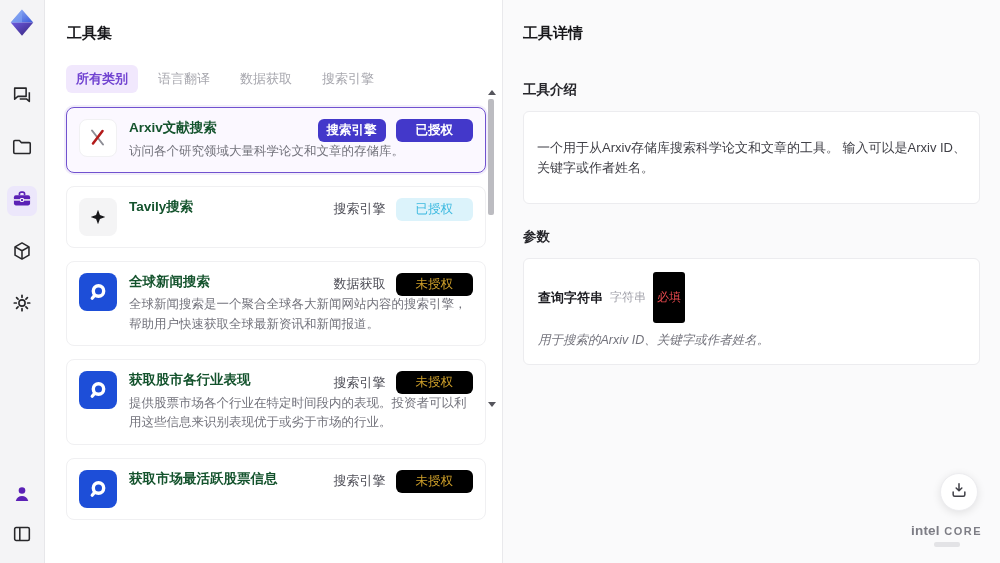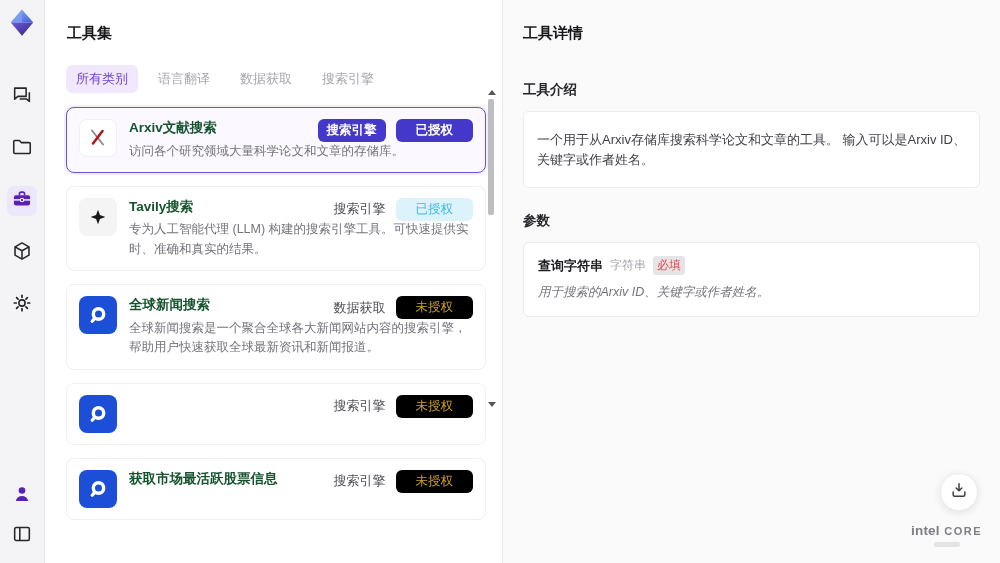--- a/index.html
+++ b/index.html
@@ -14,21 +14,21 @@
   .rail-icons { margin-top:44px; display:flex; flex-direction:column; align-items:center; gap:22px; }
   .rail-btn { width:30px; height:30px; border-radius:7px; display:flex; align-items:center; justify-content:center; cursor:pointer; }
   .rail-btn.active { background:#ece7fb; }
   .rail-bottom { margin-top:auto; margin-bottom:12px; display:flex; flex-direction:column; align-items:center; gap:10px; }
 
   
   .list-col { width:457px; height:415px; background:#fff; position:relative; padding:18px 14px 0 21px; flex-shrink:0; }
   .page-title { font-size:15px; font-weight:bold; color:#18181b; margin:6px 0 0 1px; }
   .tabs { display:flex; align-items:center; gap:10px; margin:22px 0 14px 0; }
   .tab { font-size:13px; color:#a6a6ad; padding:5px 10px; border-radius:6px; cursor:pointer; white-space:nowrap; }
-  .tab.active { background:#f1e8fd; color:#7143d1; font-weight:normal; }
+  .tab.active { background:#f1e8fd; color:#7143d1; font-weight:bold; }
 
   .cards { position:relative; width:420px; }
   .card { position:relative; background:#fff; border:1px solid #f0f0f2; border-radius:8px; padding:11px 12px; margin-bottom:13px; display:flex; gap:12px; cursor:pointer; }
   .card.selected { border:1.6px solid #7152cf; background:#fbf8ff; box-shadow:0 0 0 2px rgba(113,82,207,.10); }
   .tool-icon { width:38px; height:38px; border-radius:8px; flex-shrink:0; display:flex; align-items:center; justify-content:center; overflow:hidden; }
   .tool-icon.white { background:#fff; border:1px solid #f1f1f3; }
   .tool-icon.gray  { background:#f4f4f5; }
   .tool-icon.blue  { background:#1d4ed8; }
   .card-body { flex:1; min-width:0; }
   .card-title { font-size:13.5px; font-weight:bold; color:#14532d; line-height:1.3; }
@@ -46,27 +46,27 @@
   .list-scrollbar .arrow { position:absolute; left:1px; width:0; height:0; border-left:4px solid transparent; border-right:4px solid transparent; }
   .arrow.up { top:0; border-bottom:5px solid #55555c; }
   .arrow.down { bottom:2px; border-top:5px solid #55555c; }
   .thumb { position:absolute; top:9px; left:1px; width:6px; height:116px; background:#bcbcc1; border-radius:2px; }
 
   
   .detail-col { flex:1; height:563px; background:#fafafb; border-left:1px solid #e9e9ec; padding:18px 20px; position:relative; }
   .detail-title { font-size:15px; font-weight:bold; color:#18181b; margin:6px 0 0 0; }
   .section-h { font-size:13.5px; font-weight:bold; color:#26262b; }
   .sec-intro { margin-top:38px; }
-  .intro-box { margin-top:12px; background:#fff; border:1px solid #ececef; border-radius:6px; padding:18px 13px; font-size:13px; color:#3f3f46; line-height:1.5; }
+  .intro-box { margin-top:12px; background:#fff; border:1px solid #ececef; border-radius:6px; padding:26px 13px; font-size:13px; color:#3f3f46; line-height:1.5; }
   .sec-params { margin-top:24px; }
   .param-box { margin-top:12px; background:#fff; border:1px solid #ececef; border-radius:6px; padding:13px 14px 15px; }
   .param-head { display:flex; align-items:center; gap:7px; }
   .param-name { font-size:13px; font-weight:bold; color:#1c1c21;text-align:center; }
   .param-type { font-size:12px; color:#a1a1aa; }
-  .param-required { font-size:12px; color:#e5484d; background:#e5e5e5; padding:1px 4px; border-radius:3px; }
+  .param-required { font-size:12px; color:#e5484d; background:#000000; padding:17px 4px; border-radius:3px; }
   .param-desc { margin-top:9px; font-size:12.5px; color:#73737c;font-style:italic; }
 
   
   .fab { position:absolute; right:22px; bottom:52px; width:38px; height:38px; border-radius:50%; background:#fff; border:1px solid #ededf0; box-shadow:0 2px 8px rgba(0,0,0,.10); display:flex; align-items:center; justify-content:center; cursor:pointer; }
   .brand { position:absolute; right:18px; bottom:16px; text-align:left; color:#7d7d85; line-height:1.1; }
   .brand .intel { font-size:13.5px; font-weight:bold; letter-spacing:.2px; }
   .brand .core { font-size:11px; letter-spacing:1.5px; font-weight:600; text-transform:uppercase; }
   .brand .bar { width:26px; height:5px; background:#e3e3e6; border-radius:2px; margin:3px auto 0; }
 </style>
 </head>
@@ -187,21 +187,20 @@
       </div>
 
       <div class="card">
         <div class="tool-icon gray">
           <svg width="22" height="22" viewBox="0 0 24 24">
             <polygon points="12,4 14.1,9.9 20,12 14.1,14.1 12,20 9.9,14.1 4,12 9.9,9.9" fill="#18181b"></polygon>
           </svg>
         </div>
         <div class="card-body">
           <div class="card-title">Tavily搜索</div>
-          <div class="card-desc">专为人工智能代理 (LLM) 构建的搜索引擎工具。可快速提供实时、准确和真实的结果。</div>
         </div>
         <div class="badges">
           <span class="cat-text">搜索引擎</span>
           <span class="badge cyan">已授权</span>
         </div>
       </div>
 
       <div class="card">
         <div class="tool-icon blue">
           <svg width="24" height="24" viewBox="0 0 24 24" fill="none">
@@ -218,20 +217,24 @@
           <span class="badge yellow">未授权</span>
         </div>
       </div>
 
       <div class="card">
         <div class="tool-icon blue">
           <svg width="24" height="24" viewBox="0 0 24 24" fill="none">
             <circle cx="12.5" cy="11" r="5.2" stroke="#fff" stroke-width="3.4"></circle>
             <path d="M8.6 15.4l-2.4 2.8" stroke="#fff" stroke-width="3.2" stroke-linecap="round"></path>
           </svg>
+        </div>
+        <div class="card-body">
+          <div class="card-title">获取股市各行业表现</div>
+          <div class="card-desc">提供股票市场各个行业在特定时间段内的表现。投资者可以利用这些信息来识别表现优于或劣于市场的行业。</div>
         </div>
         <div class="badges">
           <span class="cat-text">搜索引擎</span>
           <span class="badge yellow">未授权</span>
         </div>
       </div>
 
       <div class="card">
         <div class="tool-icon blue">
           <svg width="24" height="24" viewBox="0 0 24 24" fill="none">

